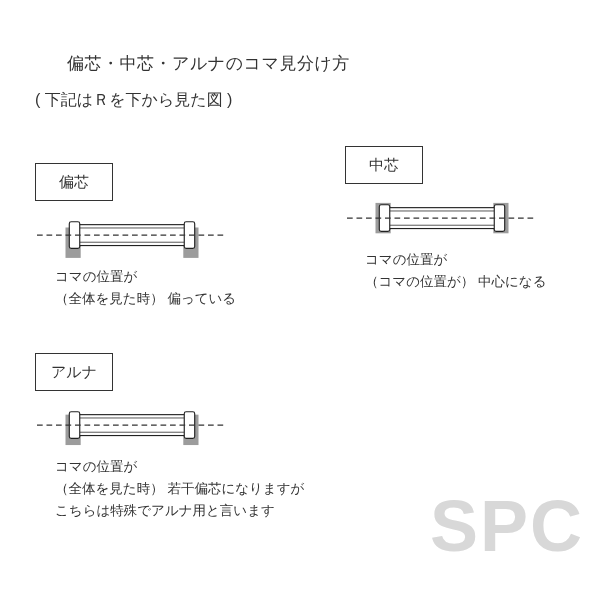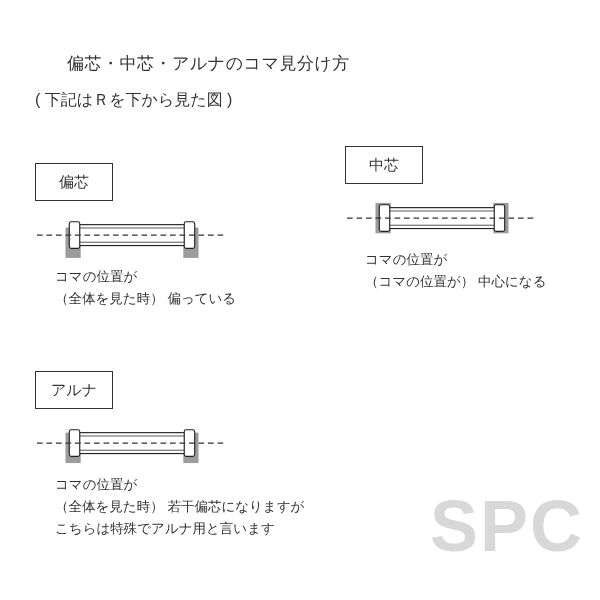--- a/index.html
+++ b/index.html
@@ -56,21 +56,21 @@
   .desc {
     margin-top: 4px;
     margin-left: 20px;
     font-size: 13.5px;
     line-height: 22px;
     color: #333333;
     white-space: nowrap;
   }
   .panel-hensin { left: 35px;  top: 163px; }
   .panel-chushin { left: 345px; top: 146px; }
-  .panel-aruna  { left: 35px;  top: 371px; }
+  .panel-aruna  { left: 35px;  top: 353px; }
   .watermark {
     position: absolute;
     right: 16px;
     bottom: 38px;
     font-size: 72px;
     font-weight: bold;
     letter-spacing: 2px;
     color: #d8d8d8;
     line-height: 1;
     user-select: none;

